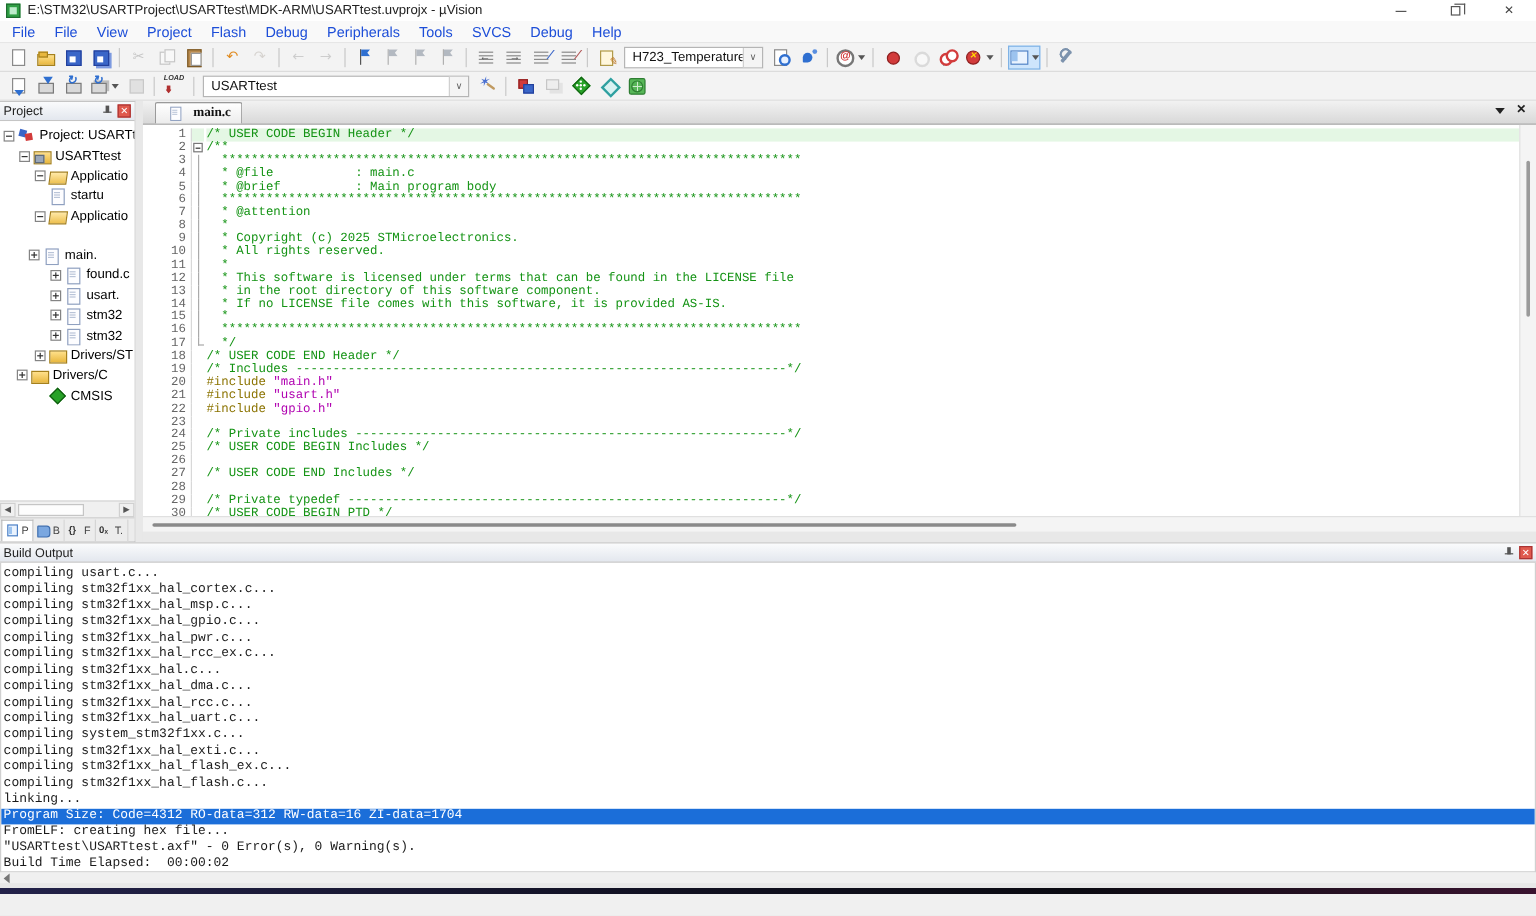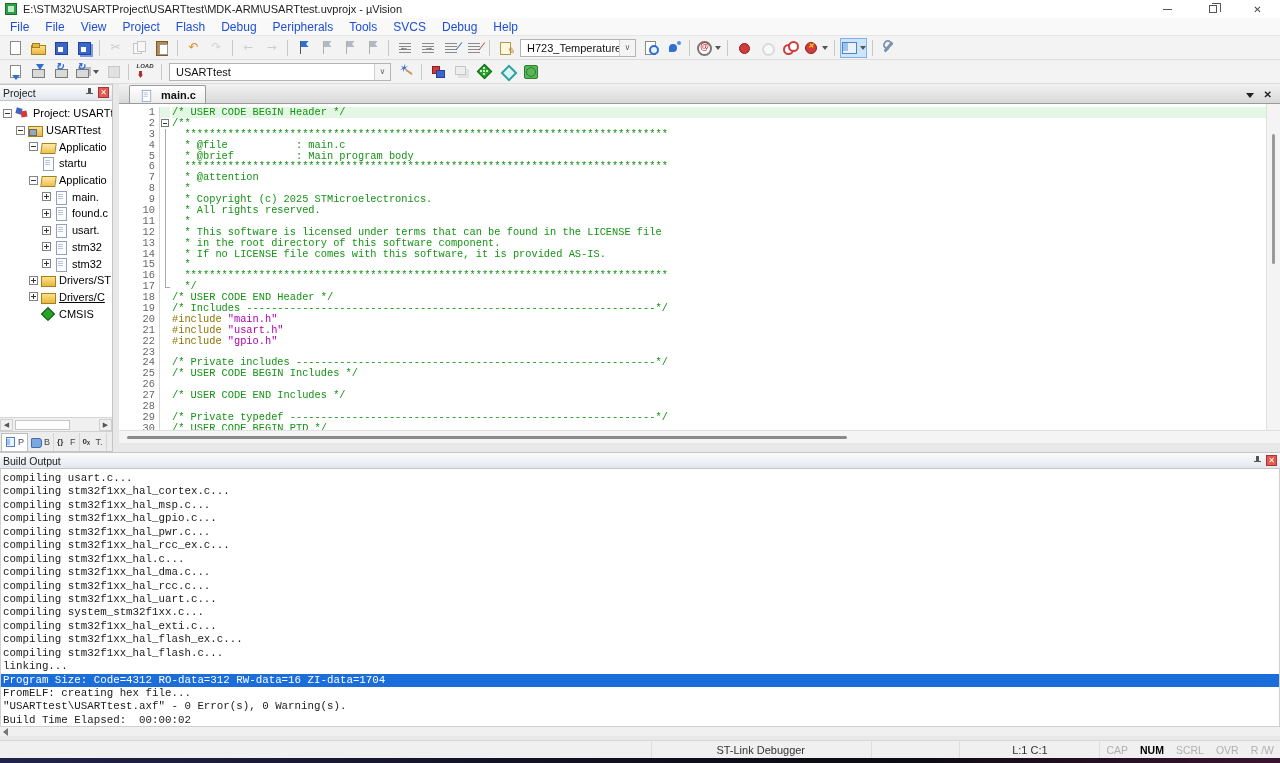--- a/index.html
+++ b/index.html
@@ -138,21 +138,21 @@
   .ptab .mini-ic { width:11px; height:10px; position:relative; }
   .mi-proj::before { content:""; position:absolute; inset:0 1px; background:#eaf3fe; border:1px solid #4f82c6; }
   .mi-proj::after { content:""; position:absolute; left:2px; top:2px; width:3px; height:6px; background:#9cc3ef; }
   .mi-book::before { content:""; position:absolute; left:0; top:1px; width:9px; height:8px; background:#7aa7e0; border:1px solid #3e6eb0; border-radius:1px 3px 3px 1px; }
   .mi-func { font-size:8px; color:#333; font-weight:bold; }
   .mi-tmpl { font-size:8px; color:#333; font-weight:bold; }
   .vsplit { width:6px; background:#e8e8e8; cursor:col-resize; }
 
   
   .editor { flex:1; display:flex; flex-direction:column; overflow:hidden; }
-  .tabbar { height:20px; background:linear-gradient(#f2f2f2,#d8d8d8); border-bottom:1px solid #9a9a9a; display:flex; align-items:flex-end; padding-left:10px; flex:0 0 auto; }
+  .tabbar { height:20px; background:linear-gradient(#f2f2f2,#d8d8d8); border-bottom:1px solid #9a9a9a; display:flex; align-items:center; padding-left:10px; flex:0 0 auto;font-family:Liberation Serif, serif; }
   .doc-tab { height:18px; background:linear-gradient(#ffffff,#ececec); border:1px solid #9a9a9a; border-bottom:none; display:flex; align-items:center; gap:4px; padding:0 9px; font-size:11px; font-weight:bold; color:#111; border-radius:2px 2px 0 0; }
   .doc-tab .t-file { transform:scale(.85); }
   .tabbar-right { margin-left:auto; display:flex; align-items:center; gap:10px; padding:0 8px 3px 0; }
   .tb-caret { width:0; height:0; border-left:4px solid transparent; border-right:4px solid transparent; border-top:5px solid #222; }
   .tb-x { font-size:10px; color:#222; font-weight:bold; line-height:10px; }
   .code-wrap { flex:0 0 326px; display:flex; background:#fff; overflow:hidden; position:relative; }
   .code { flex:1; overflow:hidden; padding-top:3px; font-family:"Liberation Mono","DejaVu Sans Mono",monospace; font-size:10.33px; line-height:10.9px; white-space:pre; }
   .cline { height:10.9px; display:flex; }
   .cline .g { flex:0 0 40px; text-align:right; color:#666; padding-right:4px; }
   .cline .fold { flex:0 0 11px; position:relative; border-left:1px solid #d8d8d8; margin-right:2px; }
@@ -409,21 +409,21 @@
           <div class="trow" style="padding-left: 29px;">
             <span class="expander none"></span>
             <span class="ticon t-file"></span>
             <span>startu</span>
           </div>
           <div class="trow" style="padding-left: 29px;">
             <span class="expander minus"></span>
             <span class="ticon t-folder-open"></span>
             <span>Applicatio</span>
           </div>
-          <div class="trow" style="padding-left: 42px;">
+          <div class="trow" style="padding-left: 24px; margin-top: 16px;">
             <span class="expander plus"></span>
             <span class="ticon t-file"></span>
             <span>main.</span>
           </div>
           <div class="trow" style="padding-left: 42px;">
             <span class="expander plus"></span>
             <span class="ticon t-file"></span>
             <span>found.c</span>
           </div>
           <div class="trow" style="padding-left: 42px;">
@@ -439,21 +439,21 @@
           <div class="trow" style="padding-left: 42px;">
             <span class="expander plus"></span>
             <span class="ticon t-file"></span>
             <span>stm32</span>
           </div>
           <div class="trow" style="padding-left: 29px;">
             <span class="expander plus"></span>
             <span class="ticon t-folder"></span>
             <span>Drivers/ST</span>
           </div>
-          <div class="trow" style="padding-left: 29px; text-decoration: underline;">
+          <div class="trow" style="padding-left: 14px;">
             <span class="expander plus"></span>
             <span class="ticon t-folder"></span>
             <span>Drivers/C</span>
           </div>
           <div class="trow" style="padding-left: 29px;">
             <span class="expander none"></span>
             <span class="ticon t-cmsis"></span>
             <span>CMSIS</span>
           </div>
         </div>
@@ -516,28 +516,15 @@
       <span class="pin-ic"></span>
       <span class="close-red">✕</span>
     </div>
     <div class="bo-content" id="bo-content"><div class="bo-line">compiling usart.c...</div><div class="bo-line">compiling stm32f1xx_hal_cortex.c...</div><div class="bo-line">compiling stm32f1xx_hal_msp.c...</div><div class="bo-line">compiling stm32f1xx_hal_gpio.c...</div><div class="bo-line">compiling stm32f1xx_hal_pwr.c...</div><div class="bo-line">compiling stm32f1xx_hal_rcc_ex.c...</div><div class="bo-line">compiling stm32f1xx_hal.c...</div><div class="bo-line">compiling stm32f1xx_hal_dma.c...</div><div class="bo-line">compiling stm32f1xx_hal_rcc.c...</div><div class="bo-line">compiling stm32f1xx_hal_uart.c...</div><div class="bo-line">compiling system_stm32f1xx.c...</div><div class="bo-line">compiling stm32f1xx_hal_exti.c...</div><div class="bo-line">compiling stm32f1xx_hal_flash_ex.c...</div><div class="bo-line">compiling stm32f1xx_hal_flash.c...</div><div class="bo-line">linking...</div><div class="bo-line sel">Program Size: Code=4312 RO-data=312 RW-data=16 ZI-data=1704</div><div class="bo-line">FromELF: creating hex file...</div><div class="bo-line">"USARTtest\USARTtest.axf" - 0 Error(s), 0 Warning(s).</div><div class="bo-line">Build Time Elapsed:  00:00:02</div></div>
     <div class="bo-bottom">
       <span class="bo-arrow"></span>
     </div>
     <div class="bo-gap"></div>
   </div>
 
-  <div class="statusbar">
-    <div class="ssec grow"></div>
-    <div class="ssec debugger">ST-Link Debugger</div>
-    <div class="ssec gap2"></div>
-    <div class="ssec pos">L:1 C:1</div>
-    <div id="status-flags" style="display:flex;height:100%;">
-        <span class="sflag">CAP</span>
-        <span class="sflag active">NUM</span>
-        <span class="sflag">SCRL</span>
-        <span class="sflag">OVR</span>
-        <span class="sflag">R /W</span>
-      </div>
-  </div>
 
   <div class="bottom-strip"></div>
 </div>
 
 </body></html>

